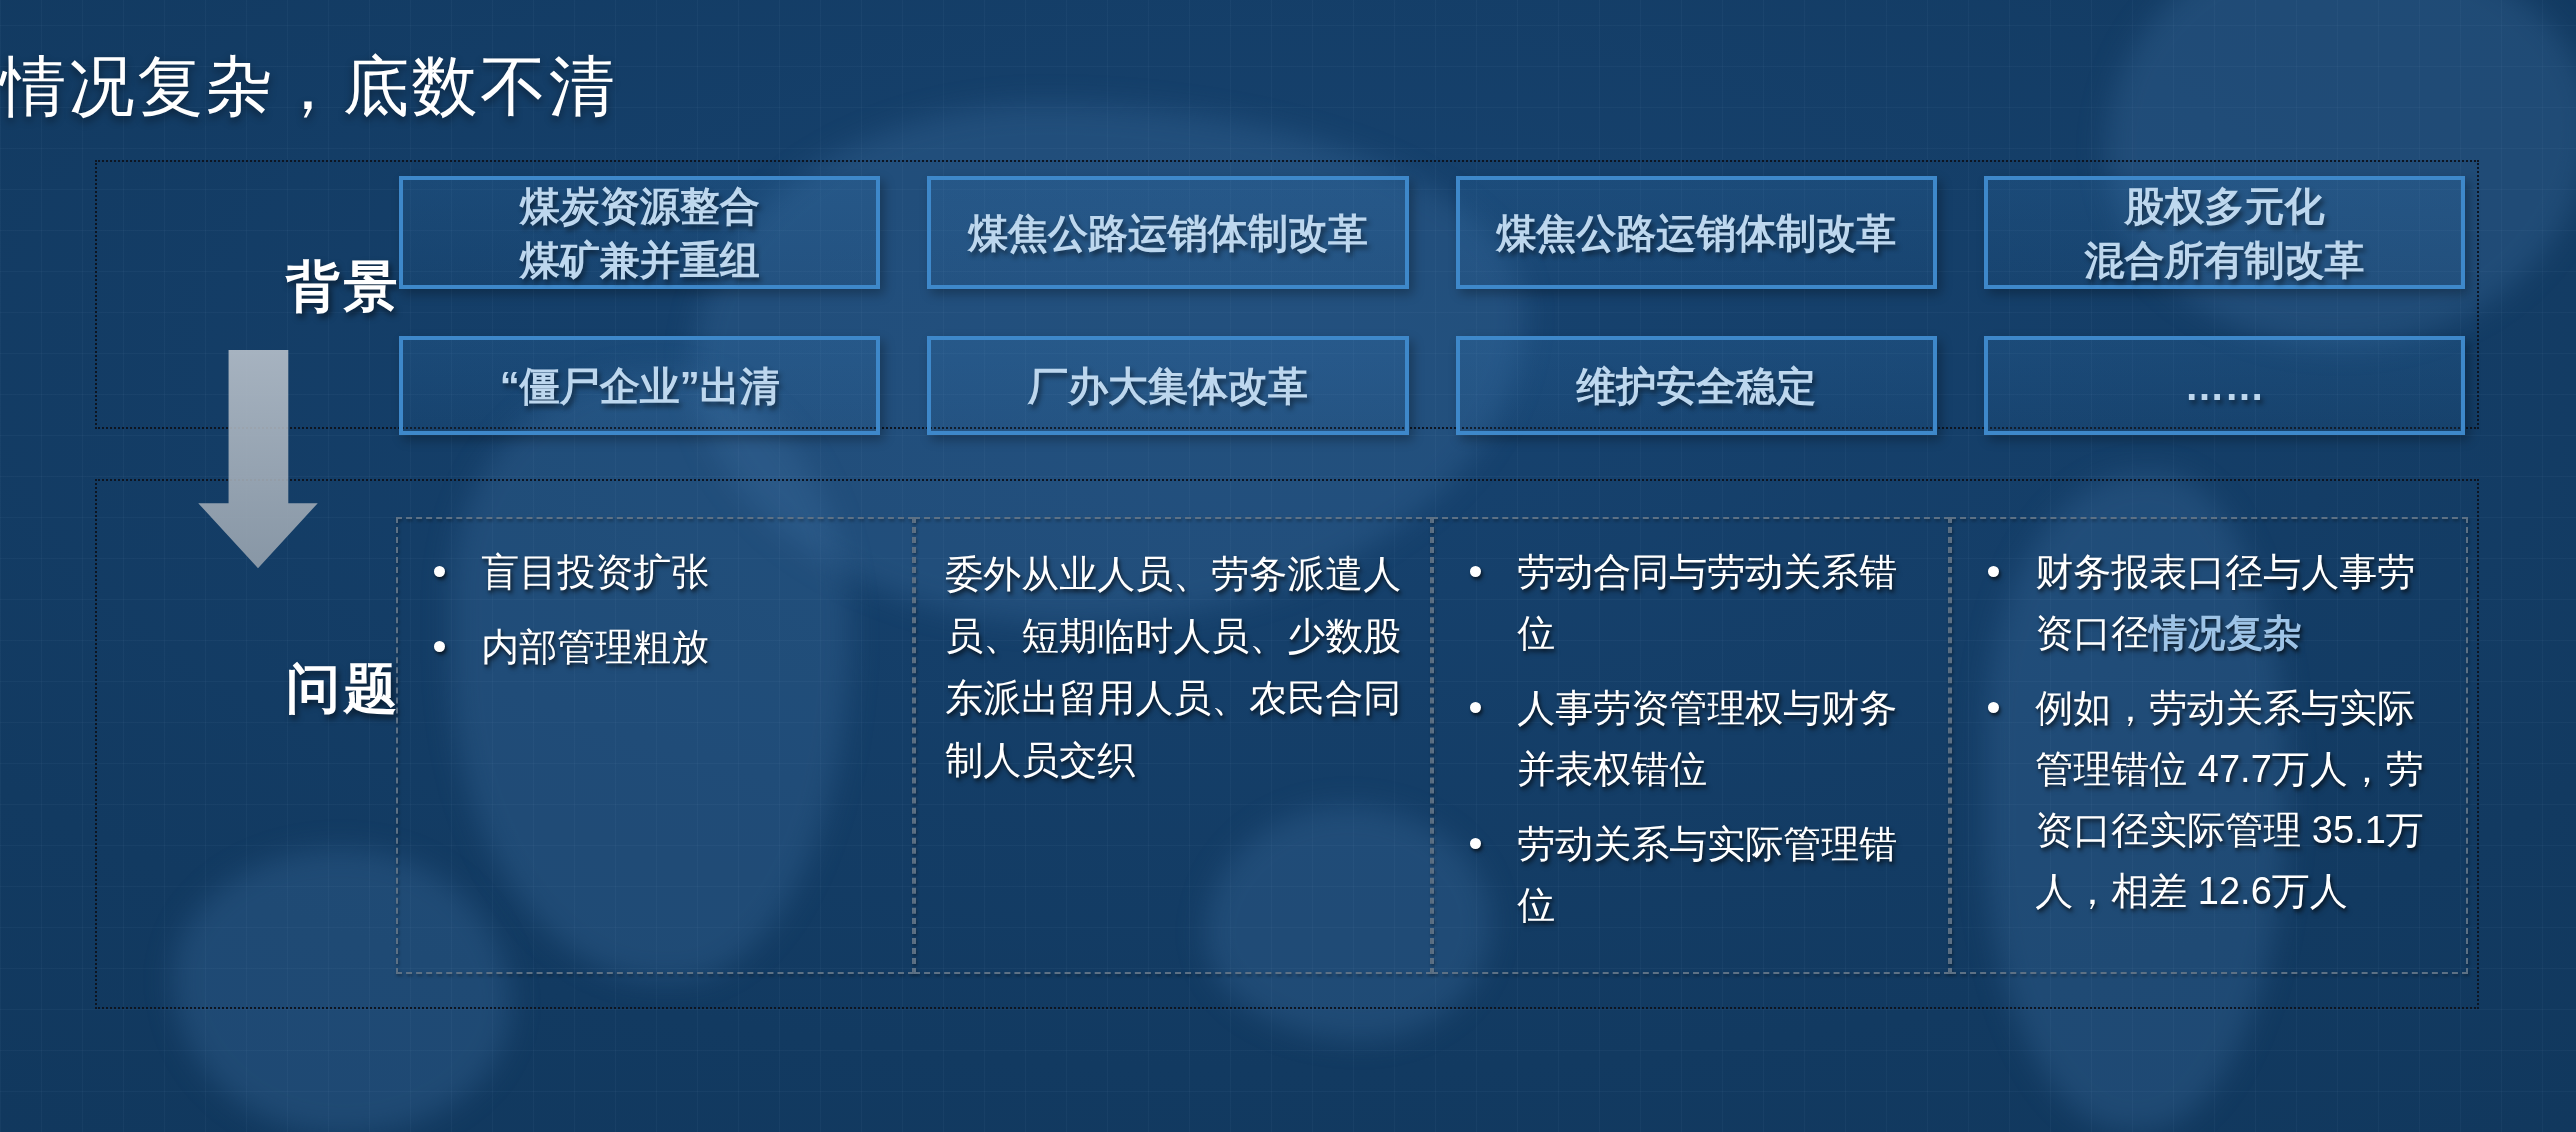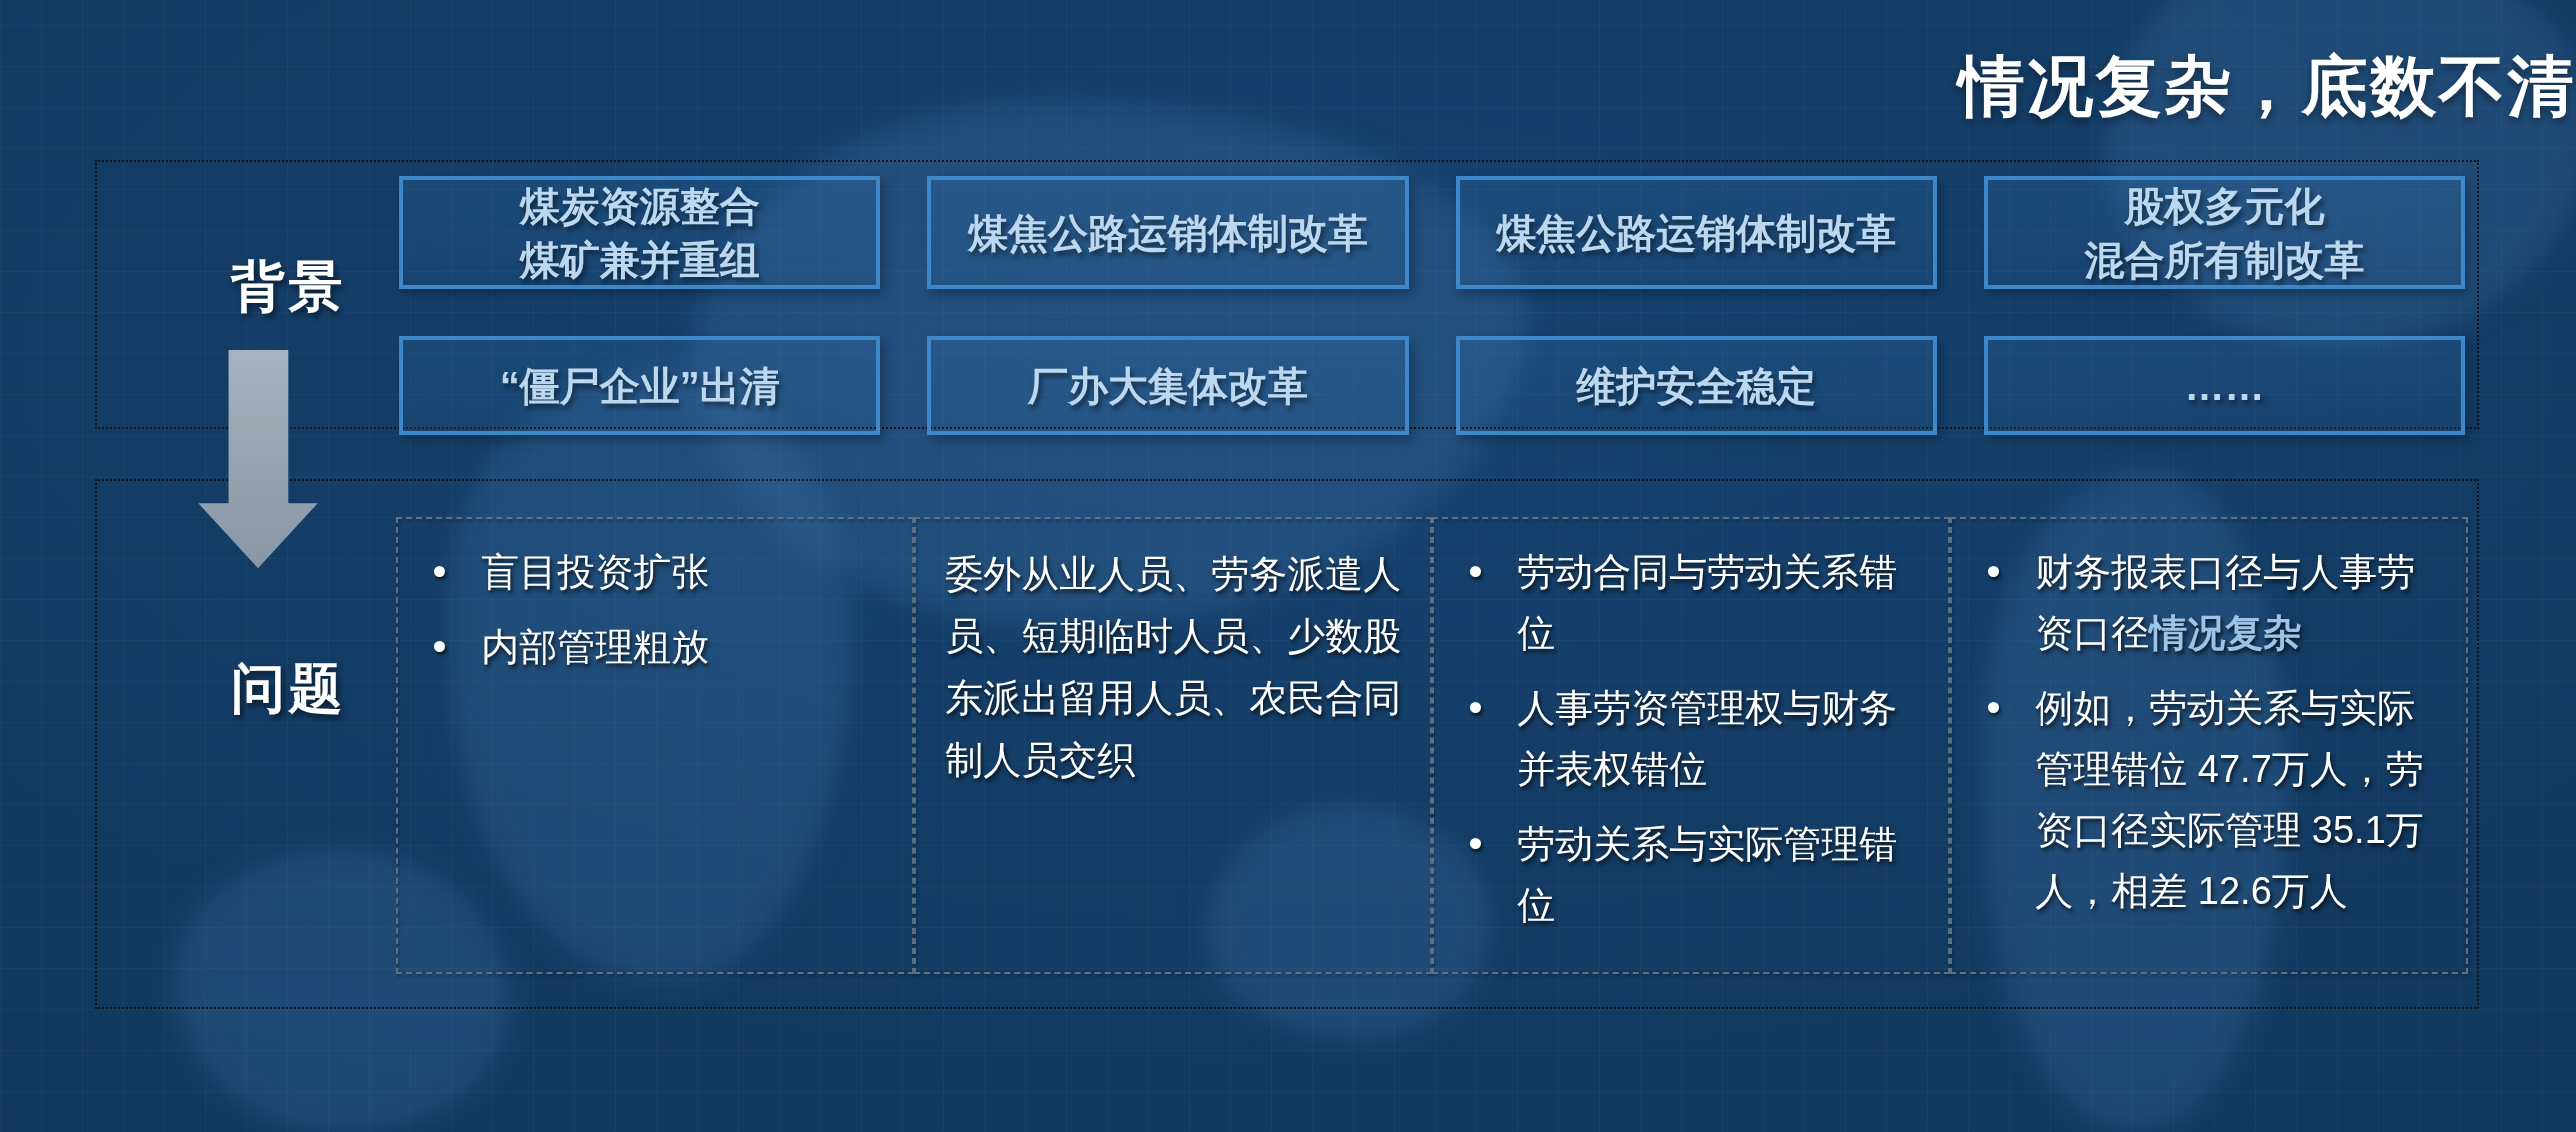--- a/index.html
+++ b/index.html
@@ -22,33 +22,33 @@
   .map-blob{ position:absolute; z-index:0; background:rgba(62,112,162,0.30); filter:blur(14px); pointer-events:none; }
   .blob-asia   { left:693px;  top:104px;  width:832px; height:520px; border-radius:42% 58% 55% 45%/50% 40% 60% 50%; }
   .blob-africa { left:451px;  top:373px;  width:399px; height:607px; border-radius:52% 48% 45% 55%/38% 45% 60% 55%; }
   .blob-aus    { left:1205px; top:806px;  width:286px; height:234px; border-radius:50% 50% 45% 55%/55% 50% 50% 45%; }
   .blob-sam    { left:1985px; top:472px;  width:303px; height:659px; border-radius:55% 45% 50% 50%/42% 50% 55% 48%; }
   .blob-nam    { left:2106px; top:-61px;  width:485px; height:407px; border-radius:45% 55% 52% 48%/52% 45% 55% 48%; }
   .blob-sw     { left:173px;  top:849px;  width:338px; height:286px; border-radius:50% 50% 50% 50%/45% 55% 45% 55%; }
 
   .page-title{
     position:absolute; left:0; top:42px; width:100%; z-index:3;
-    text-align:right; color:#ffffff; font-size:66px; font-weight:700;
+    text-align:left; color:#ffffff; font-size:66px; font-weight:400;
     letter-spacing:2.6px; text-shadow:0 3.5px 8.7px rgba(0,0,0,0.45);
   }
 
   .section{
     position:absolute; left:95px; width:2384px; z-index:2;
     border:2.6px dotted #0d1522;
   }
   .section-bg{ top:160px; height:269px; }
   .section-pr{ top:479px; height:530px; }
 
   .section-label{
-    position:absolute; width:225px; 
+    position:absolute; width:225px; text-align:center;
     color:#ffffff; font-size:54px; font-weight:700; letter-spacing:3.5px;
     text-shadow:2.6px 3.5px 6px rgba(0,0,0,0.55);
   }
   .label-bg{ left:134px; top:89px; }
   .label-pr{ left:134px; top:172px; }
 
   .boxes-grid{
     position:absolute; left:302px; top:14px; width:2066px;
     display:grid; grid-template-columns:repeat(4,1fr); grid-template-rows:113px 99px;
     column-gap:28px; row-gap:30px;gap:47px;

